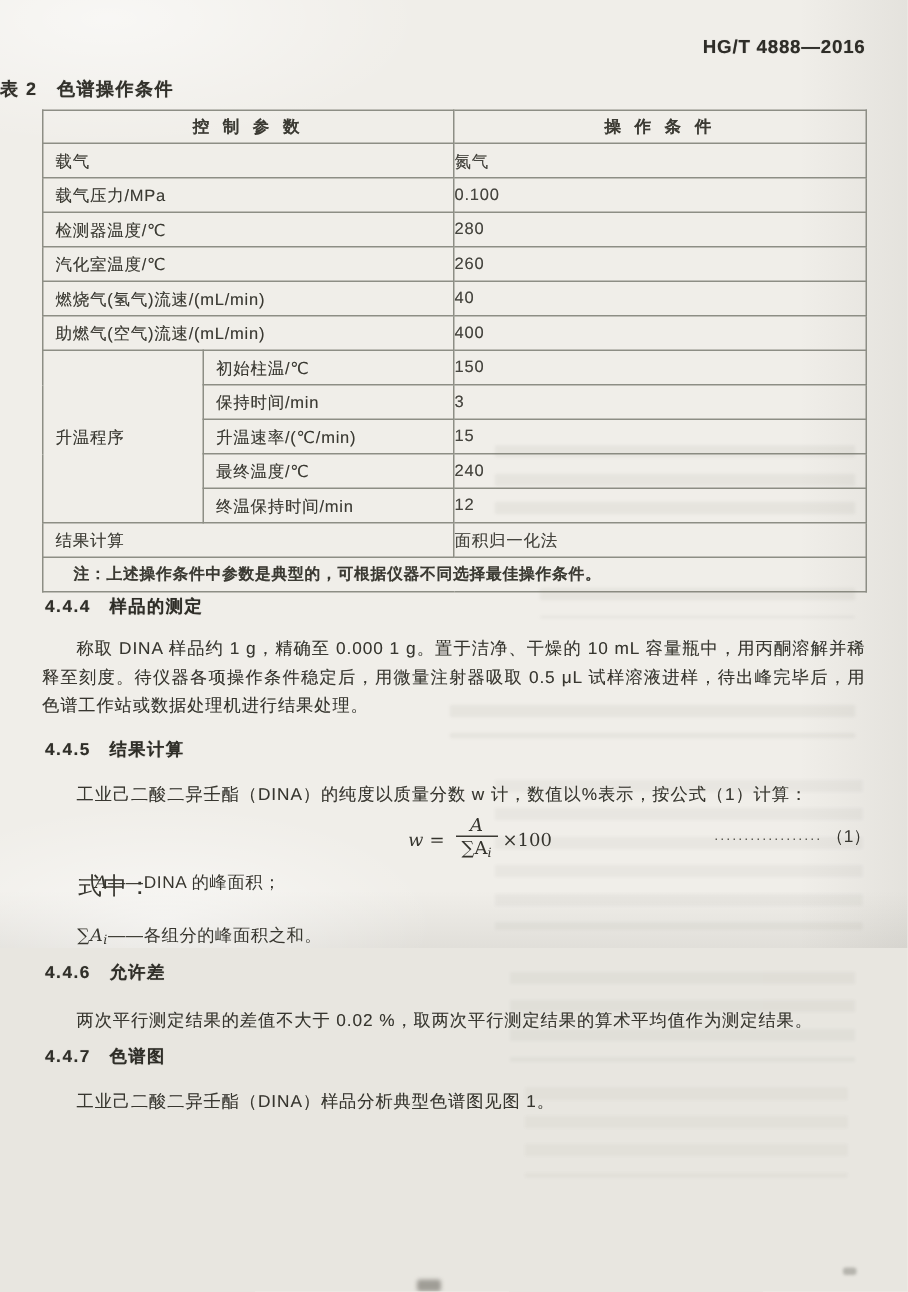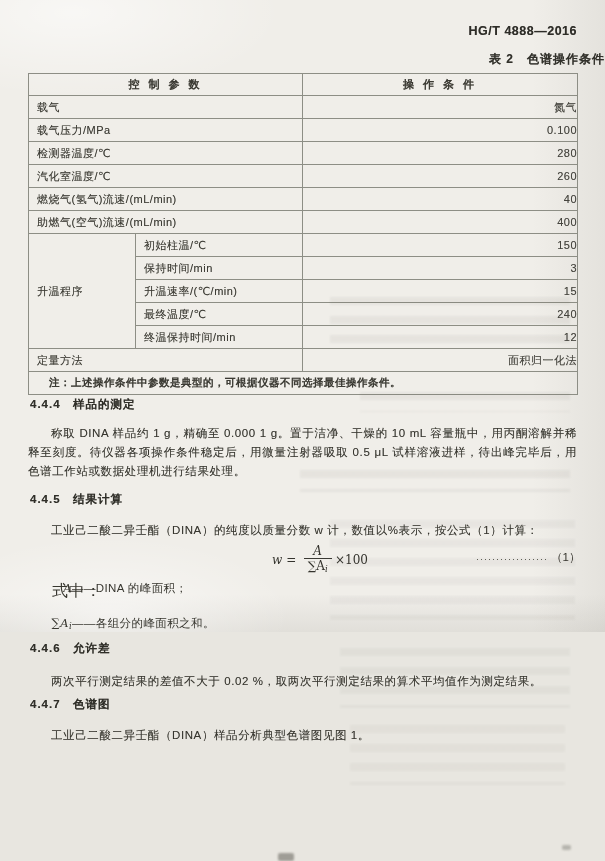--- a/index.html
+++ b/index.html
@@ -19,37 +19,37 @@
     color:#37362f;
   }
   
   .std-no{
     position:absolute;top:24px;right:28px;
     font-size:12.5px;font-weight:bold;letter-spacing:.5px;color:#2e2d28;
     text-shadow:0 0 .5px rgba(46,45,40,.55);
   }
   
   .tbl-title{
-    position:absolute;top:51px;left:0;width:605px;text-align:right;
+    position:absolute;top:51px;left:0;width:605px;text-align:left;
     font-size:12px;font-weight:bold;letter-spacing:1px;color:#32312b;
     text-shadow:0 0 .5px rgba(46,45,40,.5);
   }
   table.cond{
     position:absolute;top:73px;left:28px;width:549px;
     border-collapse:collapse;table-layout:fixed;
     font-size:11px;letter-spacing:.5px;color:#3b3a33;
   }
   table.cond td{
     border:1px solid #8d8e85;height:22px;padding:0 0 0 8px;
     text-shadow:0 0 .4px rgba(55,54,48,.4);
     overflow:hidden;white-space:nowrap;
   }
   table.cond{border:1.5px solid #72736a;}
   table.cond td.hd{height:21px;text-align:center;font-weight:bold;padding:0;letter-spacing:3px;}
-  table.cond td.val{text-align:right;padding:0;color:#45443e;}
+  table.cond td.val{text-align:left;padding:0;color:#45443e;}
   table.cond td.grp{text-align:left;}
   table.cond td.note-cell{height:22px;font-size:10.5px;padding-left:20px;font-weight:bold;color:#3b3a33;margin-top:19px;}
   
   .h2{
     position:absolute;left:30px;
     font-size:11.5px;font-weight:bold;letter-spacing:1px;color:#2f2e28;
     text-shadow:0 0 .5px rgba(46,45,40,.5);
   }
   .para{
     position:absolute;left:28px;width:549px;
@@ -165,21 +165,21 @@
       </tr>
       <tr>
         <td>最终温度/℃</td>
         <td class="val">240</td>
       </tr>
       <tr>
         <td>终温保持时间/min</td>
         <td class="val">12</td>
       </tr>
       <tr>
-        <td colspan="2">定量方法</td>
+        <td colspan="2">结果计算</td>
         <td class="val">面积归一化法</td>
       </tr>
       <tr>
         <td class="note-cell" colspan="3">注：上述操作条件中参数是典型的，可根据仪器不同选择最佳操作条件。</td>
       </tr>
     </tbody>
   </table>
 
   <div class="h2" style="top:397px">4.4.4　样品的测定</div>
   <div class="para" style="top:424px">称取 DINA 样品约 1 g，精确至 0.000 1 g。置于洁净、干燥的 10 mL 容量瓶中，用丙酮溶解并稀释至刻度。待仪器各项操作条件稳定后，用微量注射器吸取 0.5 μL 试样溶液进样，待出峰完毕后，用色谱工作站或数据处理机进行结果处理。</div>

